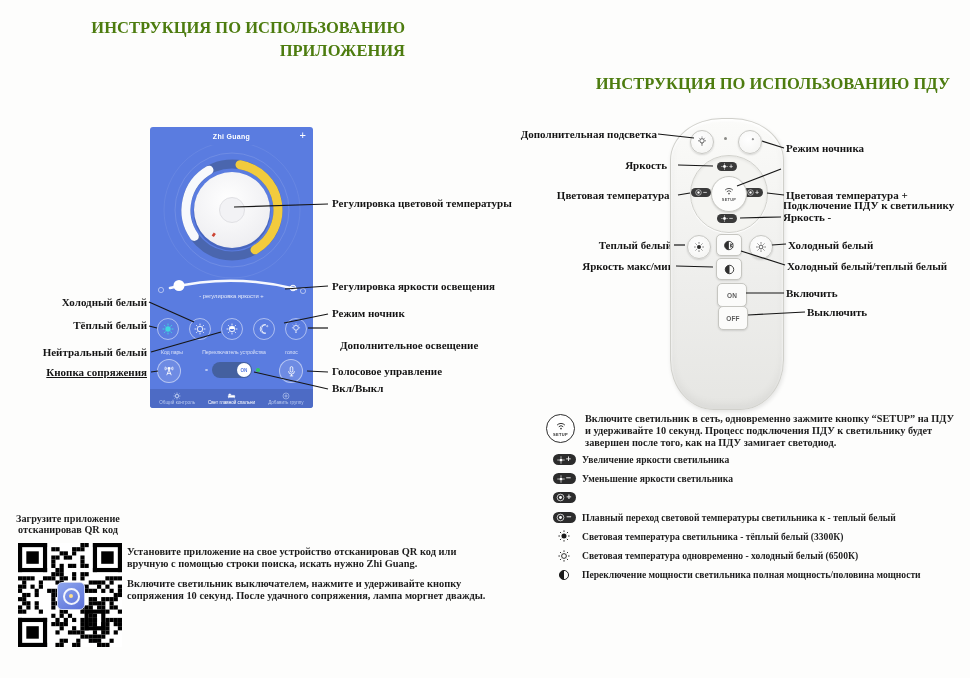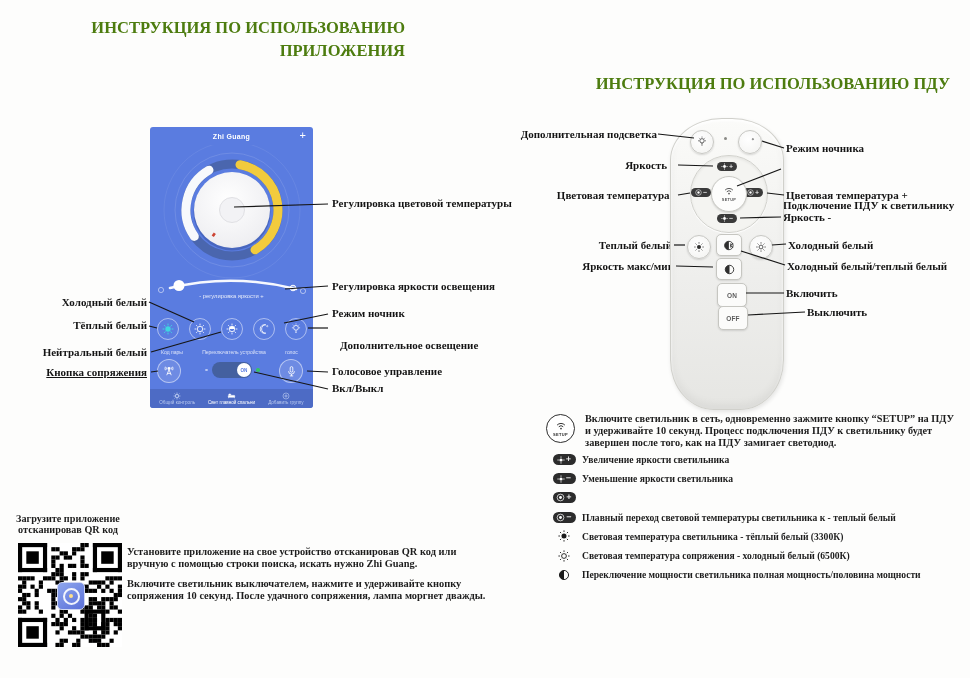--- a/index.html
+++ b/index.html
@@ -525,21 +525,21 @@
               <line x1="10" y1="15.8" x2="10" y2="18"></line>
               <line x1="2" y1="10" x2="4.2" y2="10"></line>
               <line x1="15.8" y1="10" x2="18" y2="10"></line>
               <line x1="4.3" y1="4.3" x2="5.9" y2="5.9"></line>
               <line x1="14.1" y1="14.1" x2="15.7" y2="15.7"></line>
               <line x1="4.3" y1="15.7" x2="5.9" y2="14.1"></line>
               <line x1="14.1" y1="5.9" x2="15.7" y2="4.3"></line>
             </g>
           </svg>
         </span>
-      <span class="lg-text">Световая температура сопряжения - холодный белый (6500К)</span>
+      <span class="lg-text">Световая температура одновременно - холодный белый (6500К)</span>
     </div>
     <div class="lg-row">
       <span class="lg-icon">
           <svg width="14" height="14" viewBox="0 0 20 20">
             <circle cx="10" cy="10" r="6.5" fill="none" stroke="#1b1b1b" stroke-width="1.4"></circle>
             <path d="M10 3.5 A 6.5 6.5 0 0 0 10 16.5 Z" fill="#1b1b1b"></path>
           </svg>
         </span>
       <span class="lg-text">Переключение мощности светильника полная мощность/половина мощности</span>
     </div>

